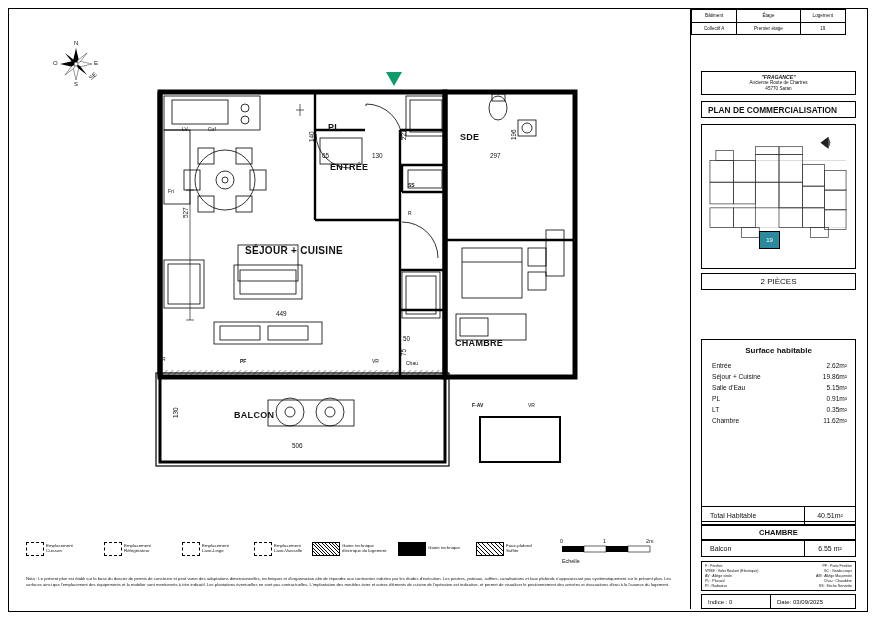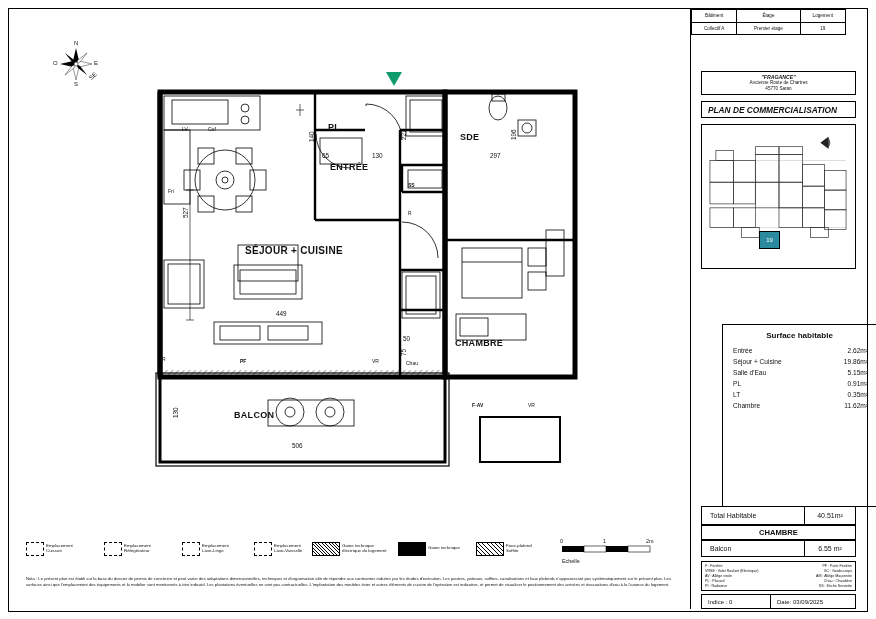--- a/index.html
+++ b/index.html
@@ -8,31 +8,31 @@
   .frame{position:absolute;left:8px;top:8px;width:858px;height:602px;border:1px solid #000;}
   
   .rpanel{position:absolute;left:690px;top:9px;width:175px;height:600px;border-left:1px solid #000;}
   .box{position:absolute;border:1px solid #000;box-sizing:border-box;}
   .logo{left:10px;top:22px;width:155px;height:32px;border:none;display:flex;align-items:center;justify-content:center;}
   .logo-text{font-family:"DejaVu Sans",sans-serif;font-weight:bold;font-size:19px;color:#e2001a;letter-spacing:.5px;}
   .prog{left:10px;top:62px;width:155px;height:24px;display:flex;flex-direction:column;align-items:center;justify-content:center;}
   .prog div{font-size:4.6px;line-height:6px;color:#111;text-align:center;}
   .prog .p1{font-weight:bold;font-style:italic;font-size:5.2px;}
   .titleb{left:10px;top:92px;width:155px;height:17px;display:flex;align-items:center;padding-left:6px;}
-  .titleb span{font-size:8.3px;font-style:italic;font-weight:bold;}
+  .titleb span{font-size:8.3px;font-weight:bold;}
   .keyplan{left:10px;top:115px;width:155px;height:145px;background:#fff;overflow:hidden;}
   .kp-canvas{position:absolute;left:0;top:0;width:100%;height:100%;}
   .kp-unit{position:absolute;left:57px;top:106px;width:19px;height:16px;background:#2b8a9e;border:1px solid #000;color:#fff;font-size:6px;display:flex;align-items:center;justify-content:center;}
   .pieces{left:10px;top:264px;width:155px;height:17px;display:flex;align-items:center;justify-content:center;}
   .pieces span{font-size:8px;}
   .mini-table{left:10px;top:283px;width:155px;height:26px;}
   .mini-table table{width:100%;height:100%;border-collapse:collapse;}
   .mini-table td{border:1px solid #000;font-size:4.6px;text-align:center;padding:0;}
   .mini-table tr.h td{font-size:4.6px;}
-  .surf{left:10px;top:315px;width:155px;height:183px;padding:0;margin-left:21px;}
+  .surf{left:10px;top:330px;width:155px;height:183px;padding:0;}
   .surf h4{margin:0;padding:6px 0 5px 0;text-align:center;font-size:8px;font-weight:bold;}
   .surf .row{display:flex;justify-content:space-between;padding:2px 8px 2px 10px;font-size:6.6px;}
   .surf .row .v{text-align:right;}
   .tot{left:10px;top:497px;width:155px;height:19px;display:flex;align-items:center;}
   .tot .l{flex:1;padding-left:8px;font-size:7px;}
   .tot .r{width:50px;border-left:1px solid #000;height:100%;display:flex;align-items:center;justify-content:center;font-size:7px;}
   .annex{left:10px;top:516px;width:155px;height:15px;display:flex;align-items:center;justify-content:center;}
   .annex span{font-size:7.6px;font-weight:bold;}
   .balc{left:10px;top:531px;width:155px;height:17px;display:flex;align-items:center;}
   .balc .l{flex:1;padding-left:8px;font-size:7px;}
@@ -344,20 +344,23 @@
         </g>
 
         <g transform="translate(128,18)">
           <polygon points="0,-6 2,0 0,6 -8,0" fill="#222"></polygon>
           <polygon points="0,-6 2,0 0,6" fill="#666"></polygon>
         </g>
       </svg>
       <div class="kp-unit">19</div>
     </div>
 
+    <div class="box pieces">
+      <span>2 PIÈCES</span>
+    </div>
 
     <div class="mini-table">
       <table>
         <tbody>
             <tr class="h">
           <td>Bâtiment</td>
           <td>Étage</td>
           <td>Logement</td>
         </tr>
         <tr>

